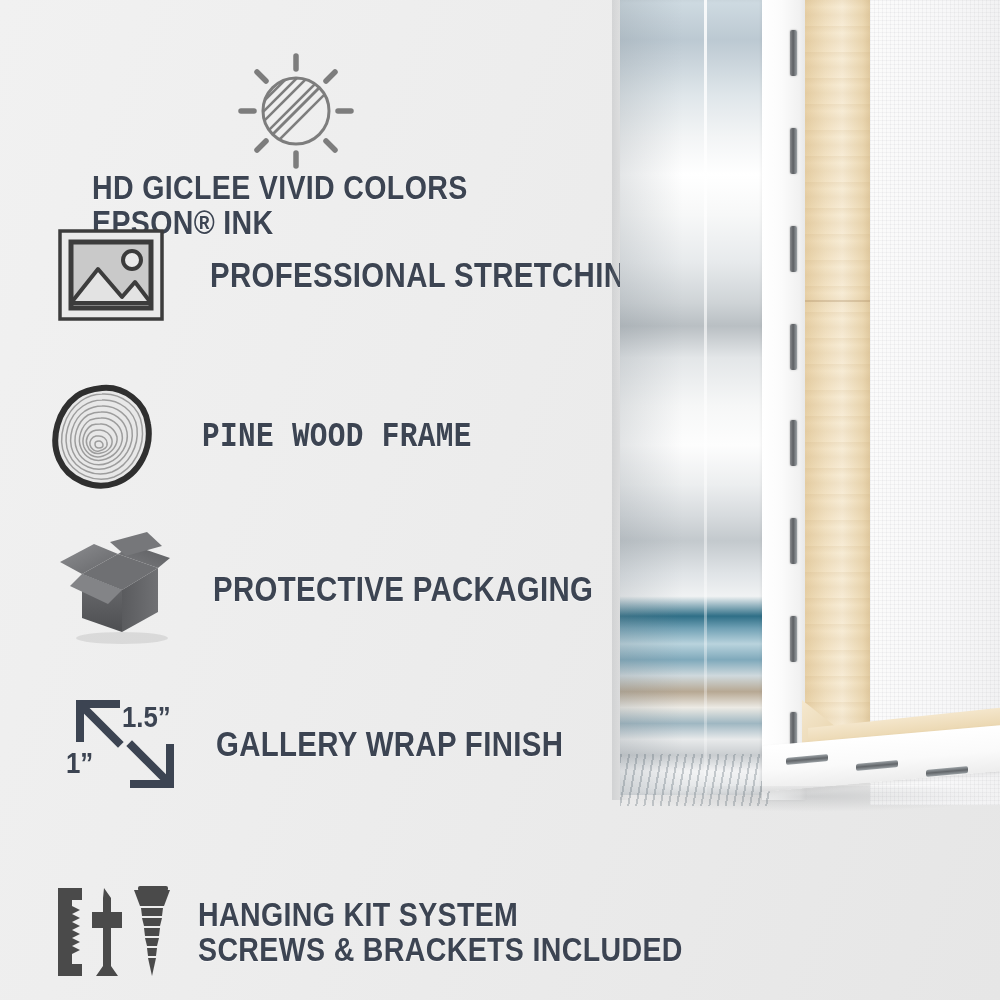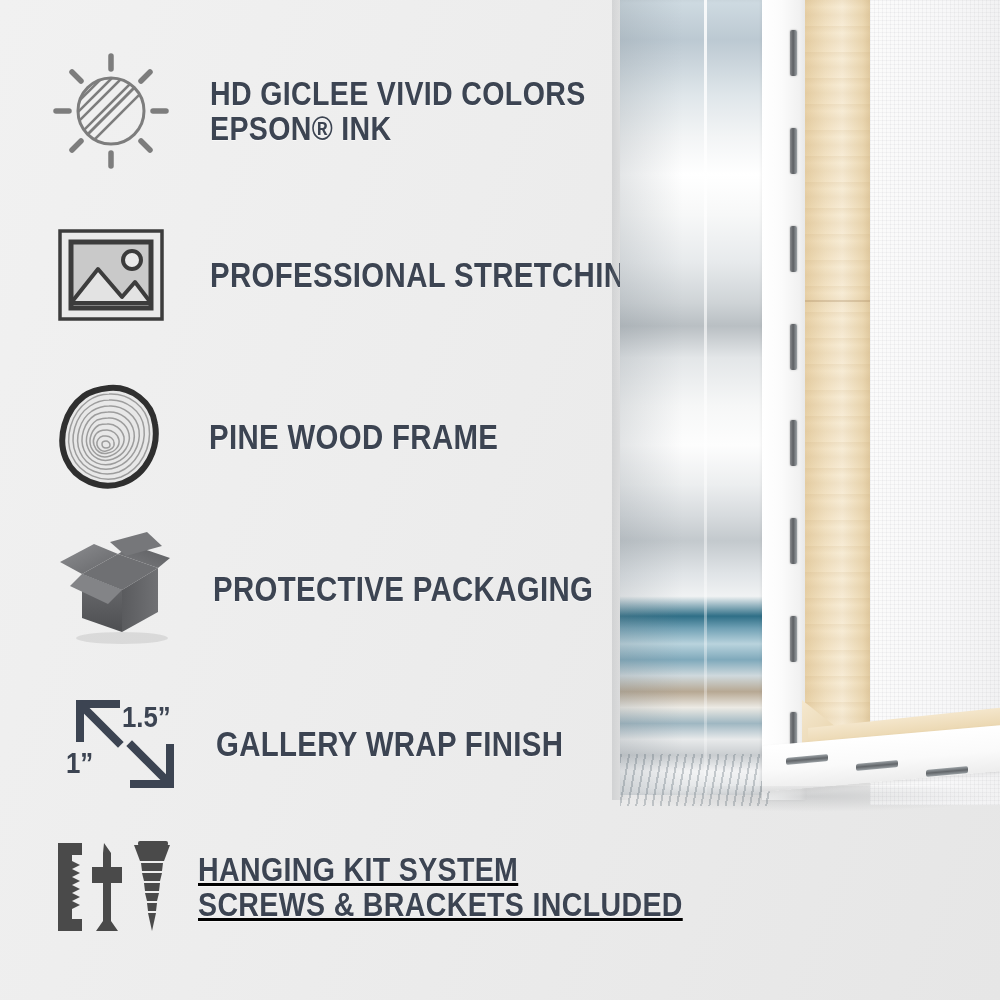--- a/index.html
+++ b/index.html
@@ -28,26 +28,26 @@
     line-height:1.04;
     letter-spacing:0.4px;
     transform:scaleX(0.84);
     transform-origin:left center;
     white-space:pre-line;
     text-shadow:0 1px 0 rgba(255,255,255,.55);
   }
   .flabel.two{font-size:34px;}
 
   
-  #row-giclee     {left:52px; top:52px;  }
+  #row-giclee     {left:52px; top:52px;flex-direction:column;  }
   #row-stretching {left:52px; top:225px; }
-  #row-pine       {left:51px; top:382px; }
+  #row-pine       {left:44px; top:382px;font-family:Liberation Mono, monospace; }
   #row-packaging  {left:52px; top:532px; }
   #row-wrap       {left:52px; top:692px;margin-left:8px; }
-  #row-hanging    {left:52px; top:839px;text-decoration:underline; }
+  #row-hanging    {left:52px; top:884px; }
 
   
   #photo{
     position:absolute;left:612px;top:0;width:388px;height:812px;
   }
   
   #art-edge{
     position:absolute;left:8px;top:0;width:148px;height:795px;
     background:
       linear-gradient(180deg,

